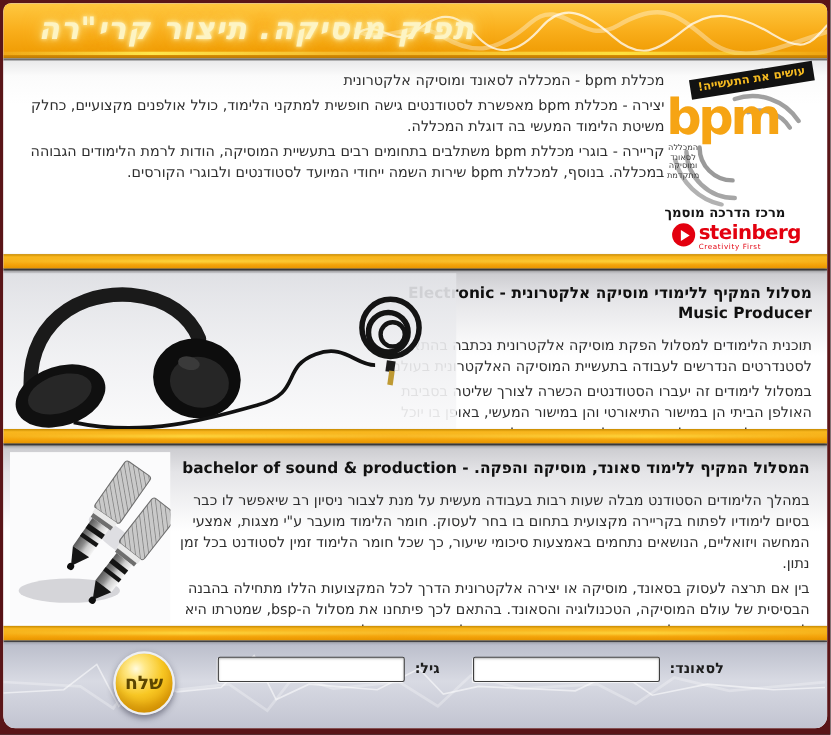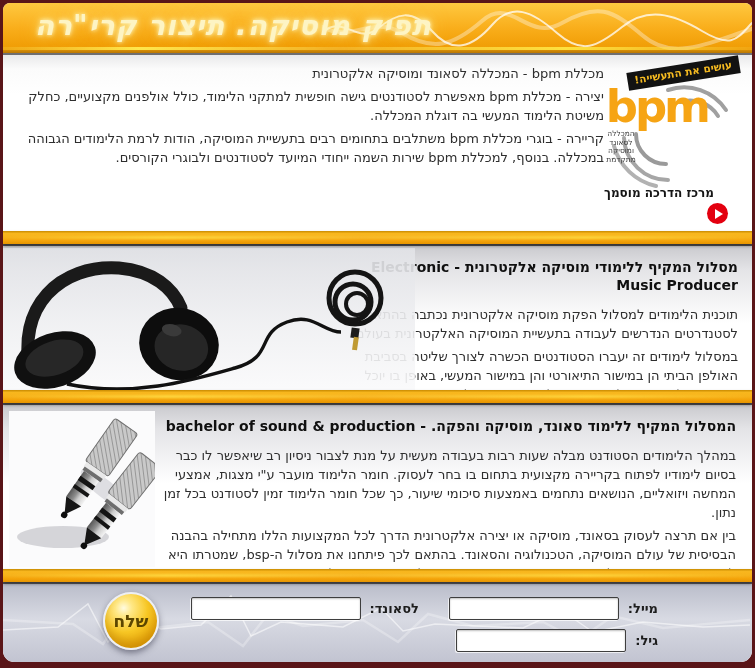--- a/index.html
+++ b/index.html
@@ -120,20 +120,24 @@
         <div class="bpm-word">bpm</div>
         <div class="bpm-sub">המכללה
 לסאונד
 ומוסיקה
 מתקדמת</div>
         <div class="certified">מרכז הדרכה מוסמך</div>
         <div class="steinberg">
           <span class="st-circle">
                 <span class="st-play"></span>
               </span>
+          <span>
+            <div class="st-name">steinberg</div>
+            <div class="st-tag">Creativity First</div>
+          </span>
         </div>
       </div>
       <div class="about-text">
         <p>מכללת bpm - המכללה לסאונד ומוסיקה אלקטרונית</p>
         <p>יצירה - מכללת bpm מאפשרת לסטודנטים גישה חופשית למתקני הלימוד, כולל אולפנים מקצועיים, כחלק משיטת הלימוד המעשי בה דוגלת המכללה.</p>
         <p>קריירה - בוגרי מכללת bpm משתלבים בתחומים רבים בתעשיית המוסיקה, הודות לרמת הלימודים הגבוהה במכללה. בנוסף, למכללת bpm שירות השמה ייחודי המיועד לסטודנטים ולבוגרי הקורסים.</p>
       </div>
     </div>
 
     <div class="divider"></div>
@@ -220,24 +224,20 @@
 
     <div class="form-sec">
       <svg class="form-waves" width="747" height="80" viewBox="0 0 747 80">
         <g fill="none" stroke-linecap="round">
           <path d="M0 46 L55 43 L85 20 L105 58 L128 32 L158 45 L198 41 L228 12 L248 52 L278 38 L340 43 L378 24 L400 47 L432 40 L520 44 L558 26 L590 48 L640 38 L700 43 L747 41" stroke="rgba(255,255,255,.55)" stroke-width="1.5"></path>
           <path d="M0 36 L70 40 L100 60 L125 25 L150 44 L205 38 L240 62 L265 30 L300 42 L360 36 L395 58 L425 30 L470 42 L540 38 L575 56 L610 32 L660 44 L747 36" stroke="rgba(255,255,255,.28)" stroke-width="2.5"></path>
         </g>
       </svg>
       <div class="form-grid">
         <div class="f-cell">
-          <label>מייל:</label>
-          <input type="text" value="" style="">
-        </div>
-        <div class="f-cell">
           <label>לסאונד:</label>
           <input type="text" value="" style="">
         </div>
         <div class="f-cell">
           <label>גיל:</label>
           <input type="text" value="" style="">
         </div>
       </div>
       <button class="send-btn">שלח</button>
     </div>

